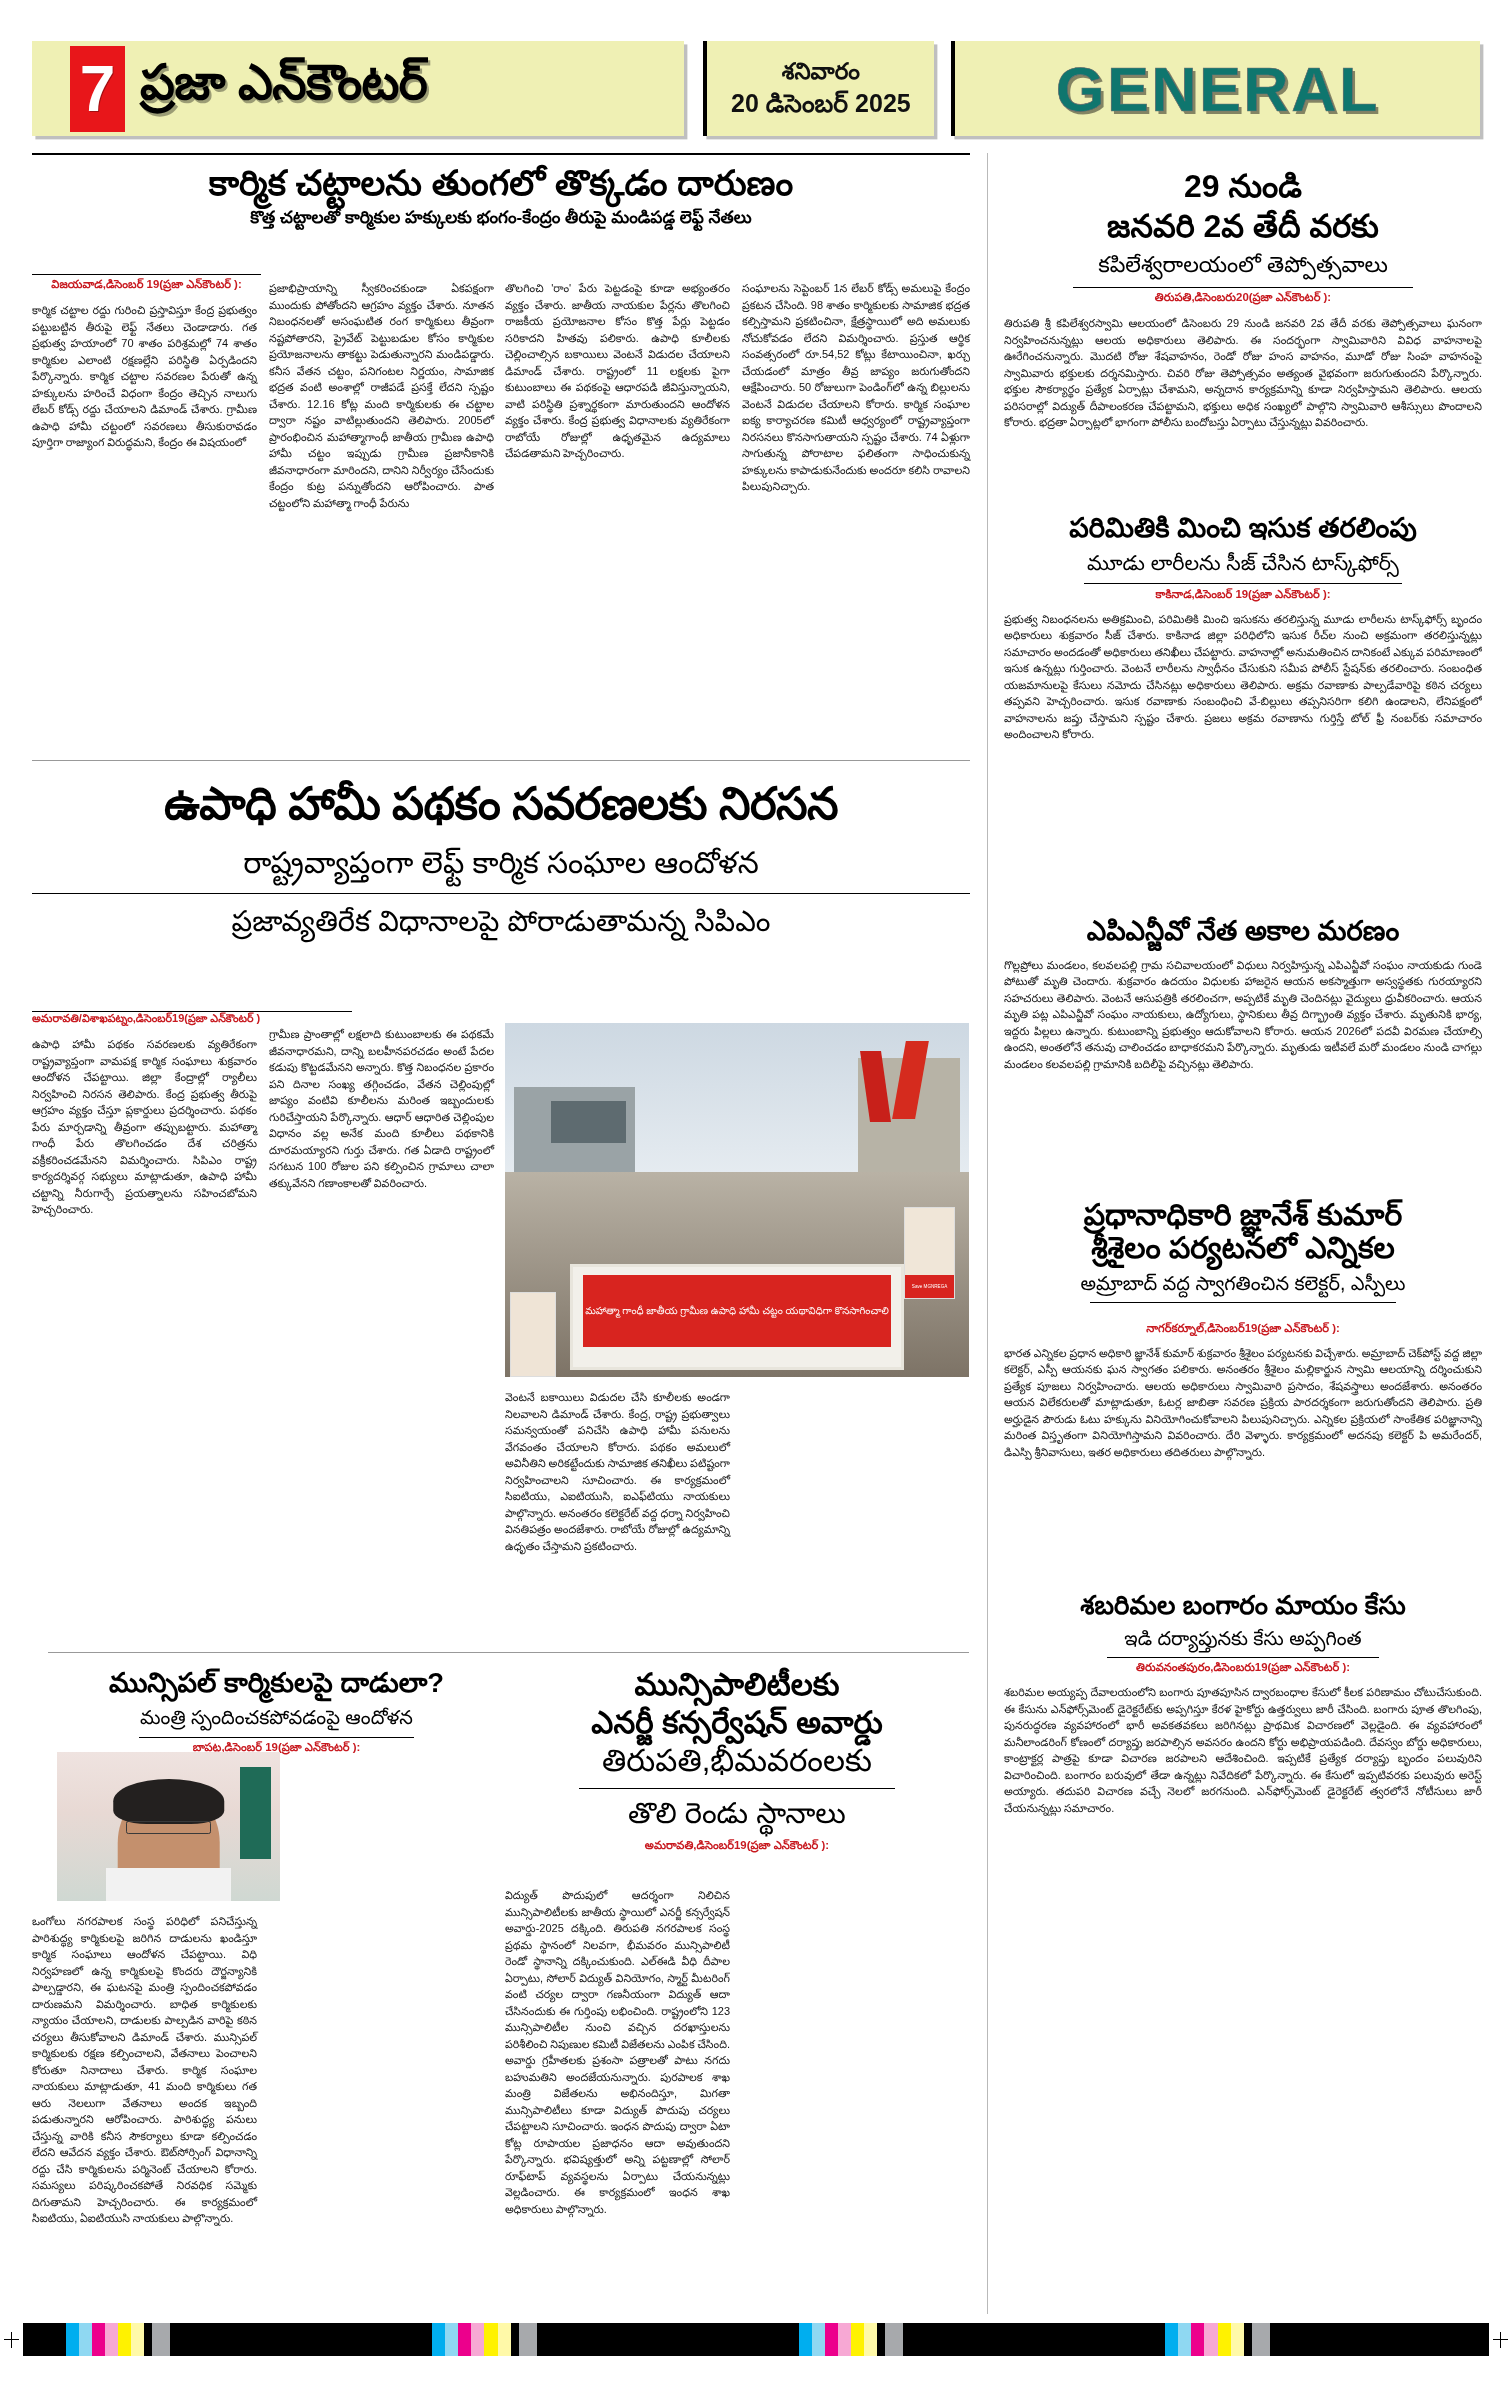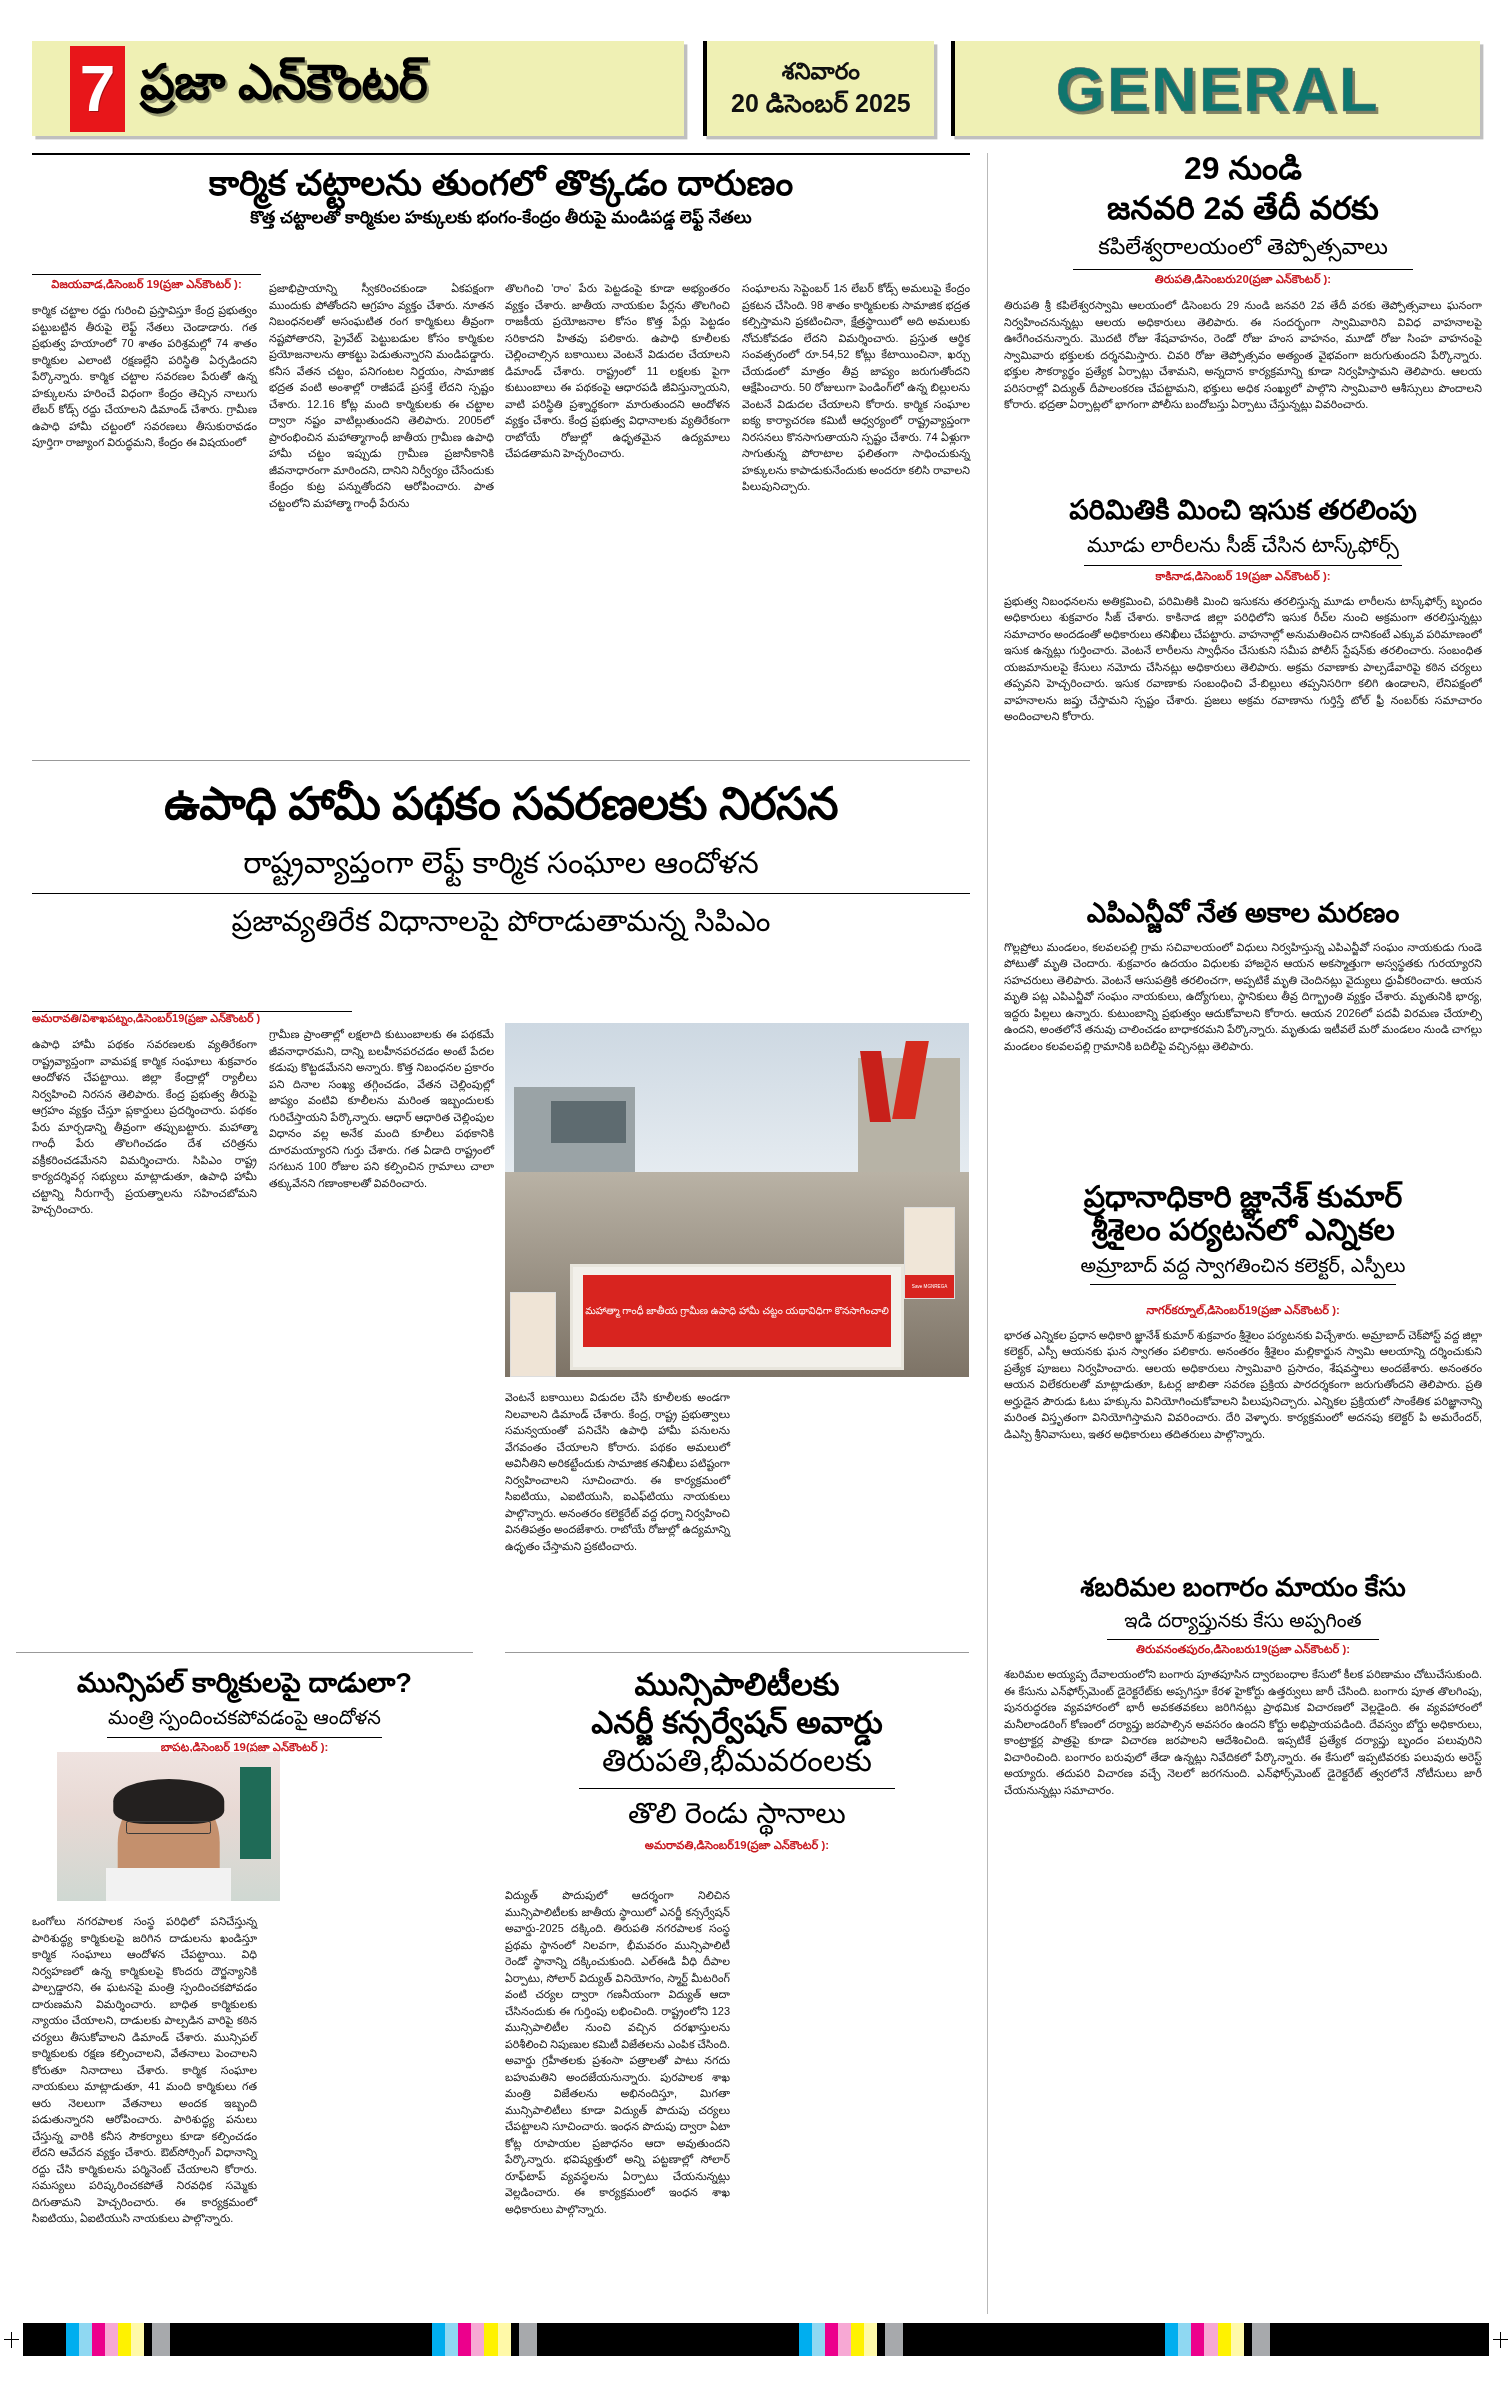--- a/index.html
+++ b/index.html
@@ -159,21 +159,21 @@
 
     <div style="position:absolute;right:3%;bottom:22%;width:11%;height:26%;background:#f0e6d8;border:1.1px solid #ddd;">
       <div style="position:absolute;left:0;bottom:0;width:100%;height:26%;background:#d8241f;color:#fff;font-size:4.6px;display:flex;align-items:center;justify-content:center;">Save MGNREGA</div>
     </div>
     <div style="position:absolute;left:1%;bottom:0;width:10%;height:24%;background:#efe4d6;border:1.1px solid #ddd;"></div>
   </div>
 
   <div style="position:absolute;left:505px;top:1389px;width:225px;height:192px;" class="body-col">వెంటనే బకాయిలు విడుదల చేసి కూలీలకు అండగా నిలవాలని డిమాండ్ చేశారు. కేంద్ర, రాష్ట్ర ప్రభుత్వాలు సమన్వయంతో పనిచేసి ఉపాధి హామీ పనులను వేగవంతం చేయాలని కోరారు. పథకం అమలులో అవినీతిని అరికట్టేందుకు సామాజిక తనిఖీలు పటిష్టంగా నిర్వహించాలని సూచించారు. ఈ కార్యక్రమంలో సిఐటియు, ఎఐటియుసి, ఐఎఫ్‌టియు నాయకులు పాల్గొన్నారు. అనంతరం కలెక్టరేట్ వద్ద ధర్నా నిర్వహించి వినతిపత్రం అందజేశారు. రాబోయే రోజుల్లో ఉద్యమాన్ని ఉధృతం చేస్తామని ప్రకటించారు.</div>
   <div style="position:absolute;left:742px;top:1389px;width:228px;height:192px;" class="body-col"></div>
 
-  <div style="position:absolute;left:16px;top:1652px;width:457px;">
+  <div style="position:absolute;left:48px;top:1652px;width:457px;">
     <div class="hr-thin"></div>
     <div class="hl" style="font-size:27.4px;margin-top:15px;">మున్సిపల్ కార్మికులపై దాడులా?</div>
     <div class="sub" style="font-size:19.4px;margin-top:6.9px;font-weight:normal;">మంత్రి స్పందించకపోవడంపై ఆందోళన</div>
     <div class="hr-line" style="margin:8px 91px 0 91px;"></div>
     <div class="byline" style="margin-top:3.4px;">బాపట్ల,డిసెంబర్ 19(ప్రజా ఎన్‌కౌంటర్ ):</div>
   </div>
 
   <div class="photo photo-portrait" style="position:absolute;left:57px;top:1752px;width:223px;height:149px;">
     <div style="position:absolute;left:50%;top:24%;width:46%;height:80%;transform:translateX(-50%);background:#c4906d;border-radius:46% 46% 30% 30%;"></div>
     <div style="position:absolute;left:50%;top:18%;width:50%;height:30%;transform:translateX(-50%);background:#23201f;border-radius:50% 50% 30% 30%;"></div>
@@ -193,21 +193,21 @@
     <div class="hr-line" style="margin:9.1px 74px 0 74px;"></div>
     <div class="hl" style="font-size:29px;margin-top:8px;font-weight:normal;">తొలి రెండు స్థానాలు</div>
     <div class="byline" style="margin-top:9.1px;">అమరావతి,డిసెంబర్19(ప్రజా ఎన్‌కౌంటర్ ):</div>
   </div>
 
   <div style="position:absolute;left:505px;top:1887px;width:225px;height:426px;" class="body-col">విద్యుత్ పొదుపులో ఆదర్శంగా నిలిచిన మున్సిపాలిటీలకు జాతీయ స్థాయిలో ఎనర్జీ కన్సర్వేషన్ అవార్డు-2025 దక్కింది. తిరుపతి నగరపాలక సంస్థ ప్రథమ స్థానంలో నిలవగా, భీమవరం మున్సిపాలిటీ రెండో స్థానాన్ని దక్కించుకుంది. ఎల్ఈడి వీధి దీపాల ఏర్పాటు, సోలార్ విద్యుత్ వినియోగం, స్మార్ట్ మీటరింగ్ వంటి చర్యల ద్వారా గణనీయంగా విద్యుత్ ఆదా చేసినందుకు ఈ గుర్తింపు లభించింది. రాష్ట్రంలోని 123 మున్సిపాలిటీల నుంచి వచ్చిన దరఖాస్తులను పరిశీలించి నిపుణుల కమిటీ విజేతలను ఎంపిక చేసింది. అవార్డు గ్రహీతలకు ప్రశంసా పత్రాలతో పాటు నగదు బహుమతిని అందజేయనున్నారు. పురపాలక శాఖ మంత్రి విజేతలను అభినందిస్తూ, మిగతా మున్సిపాలిటీలు కూడా విద్యుత్ పొదుపు చర్యలు చేపట్టాలని సూచించారు. ఇంధన పొదుపు ద్వారా ఏటా కోట్ల రూపాయల ప్రజాధనం ఆదా అవుతుందని పేర్కొన్నారు. భవిష్యత్తులో అన్ని పట్టణాల్లో సోలార్ రూఫ్‌టాప్ వ్యవస్థలను ఏర్పాటు చేయనున్నట్లు వెల్లడించారు. ఈ కార్యక్రమంలో ఇంధన శాఖ అధికారులు పాల్గొన్నారు.</div>
   <div style="position:absolute;left:742px;top:1887px;width:228px;height:426px;" class="body-col"></div>
 
   <div style="position:absolute;left:987px;top:153px;width:1.1px;height:2161px;background:#b9b9b9;"></div>
 
-  <div style="position:absolute;left:1004px;top:151px;width:478px;">
+  <div style="position:absolute;left:1004px;top:169px;width:478px;">
 
     <div>
       <div class="hl" style="font-size:32px;">29 నుండి</div>
       <div class="hl" style="font-size:32px;margin-top:4.6px;">జనవరి 2వ తేదీ వరకు</div>
       <div class="sub" style="font-size:22px;margin-top:6.9px;font-weight:normal;">కపిలేశ్వరాలయంలో తెప్పోత్సవాలు</div>
       <div class="hr-line" style="margin:8px 69px 0 69px;"></div>
       <div class="byline" style="margin-top:3.4px;">తిరుపతి,డిసెంబరు20(ప్రజా ఎన్‌కౌంటర్ ):</div>
       <div class="body-col" style="margin-top:8px;height:189px;overflow:hidden;">తిరుపతి శ్రీ కపిలేశ్వరస్వామి ఆలయంలో డిసెంబరు 29 నుండి జనవరి 2వ తేదీ వరకు తెప్పోత్సవాలు ఘనంగా నిర్వహించనున్నట్లు ఆలయ అధికారులు తెలిపారు. ఈ సందర్భంగా స్వామివారిని వివిధ వాహనాలపై ఊరేగించనున్నారు. మొదటి రోజు శేషవాహనం, రెండో రోజు హంస వాహనం, మూడో రోజు సింహ వాహనంపై స్వామివారు భక్తులకు దర్శనమిస్తారు. చివరి రోజు తెప్పోత్సవం అత్యంత వైభవంగా జరుగుతుందని పేర్కొన్నారు. భక్తుల సౌకర్యార్థం ప్రత్యేక ఏర్పాట్లు చేశామని, అన్నదాన కార్యక్రమాన్ని కూడా నిర్వహిస్తామని తెలిపారు. ఆలయ పరిసరాల్లో విద్యుత్ దీపాలంకరణ చేపట్టామని, భక్తులు అధిక సంఖ్యలో పాల్గొని స్వామివారి ఆశీస్సులు పొందాలని కోరారు. భద్రతా ఏర్పాట్లలో భాగంగా పోలీసు బందోబస్తు ఏర్పాటు చేస్తున్నట్లు వివరించారు.</div>
     </div>
 

